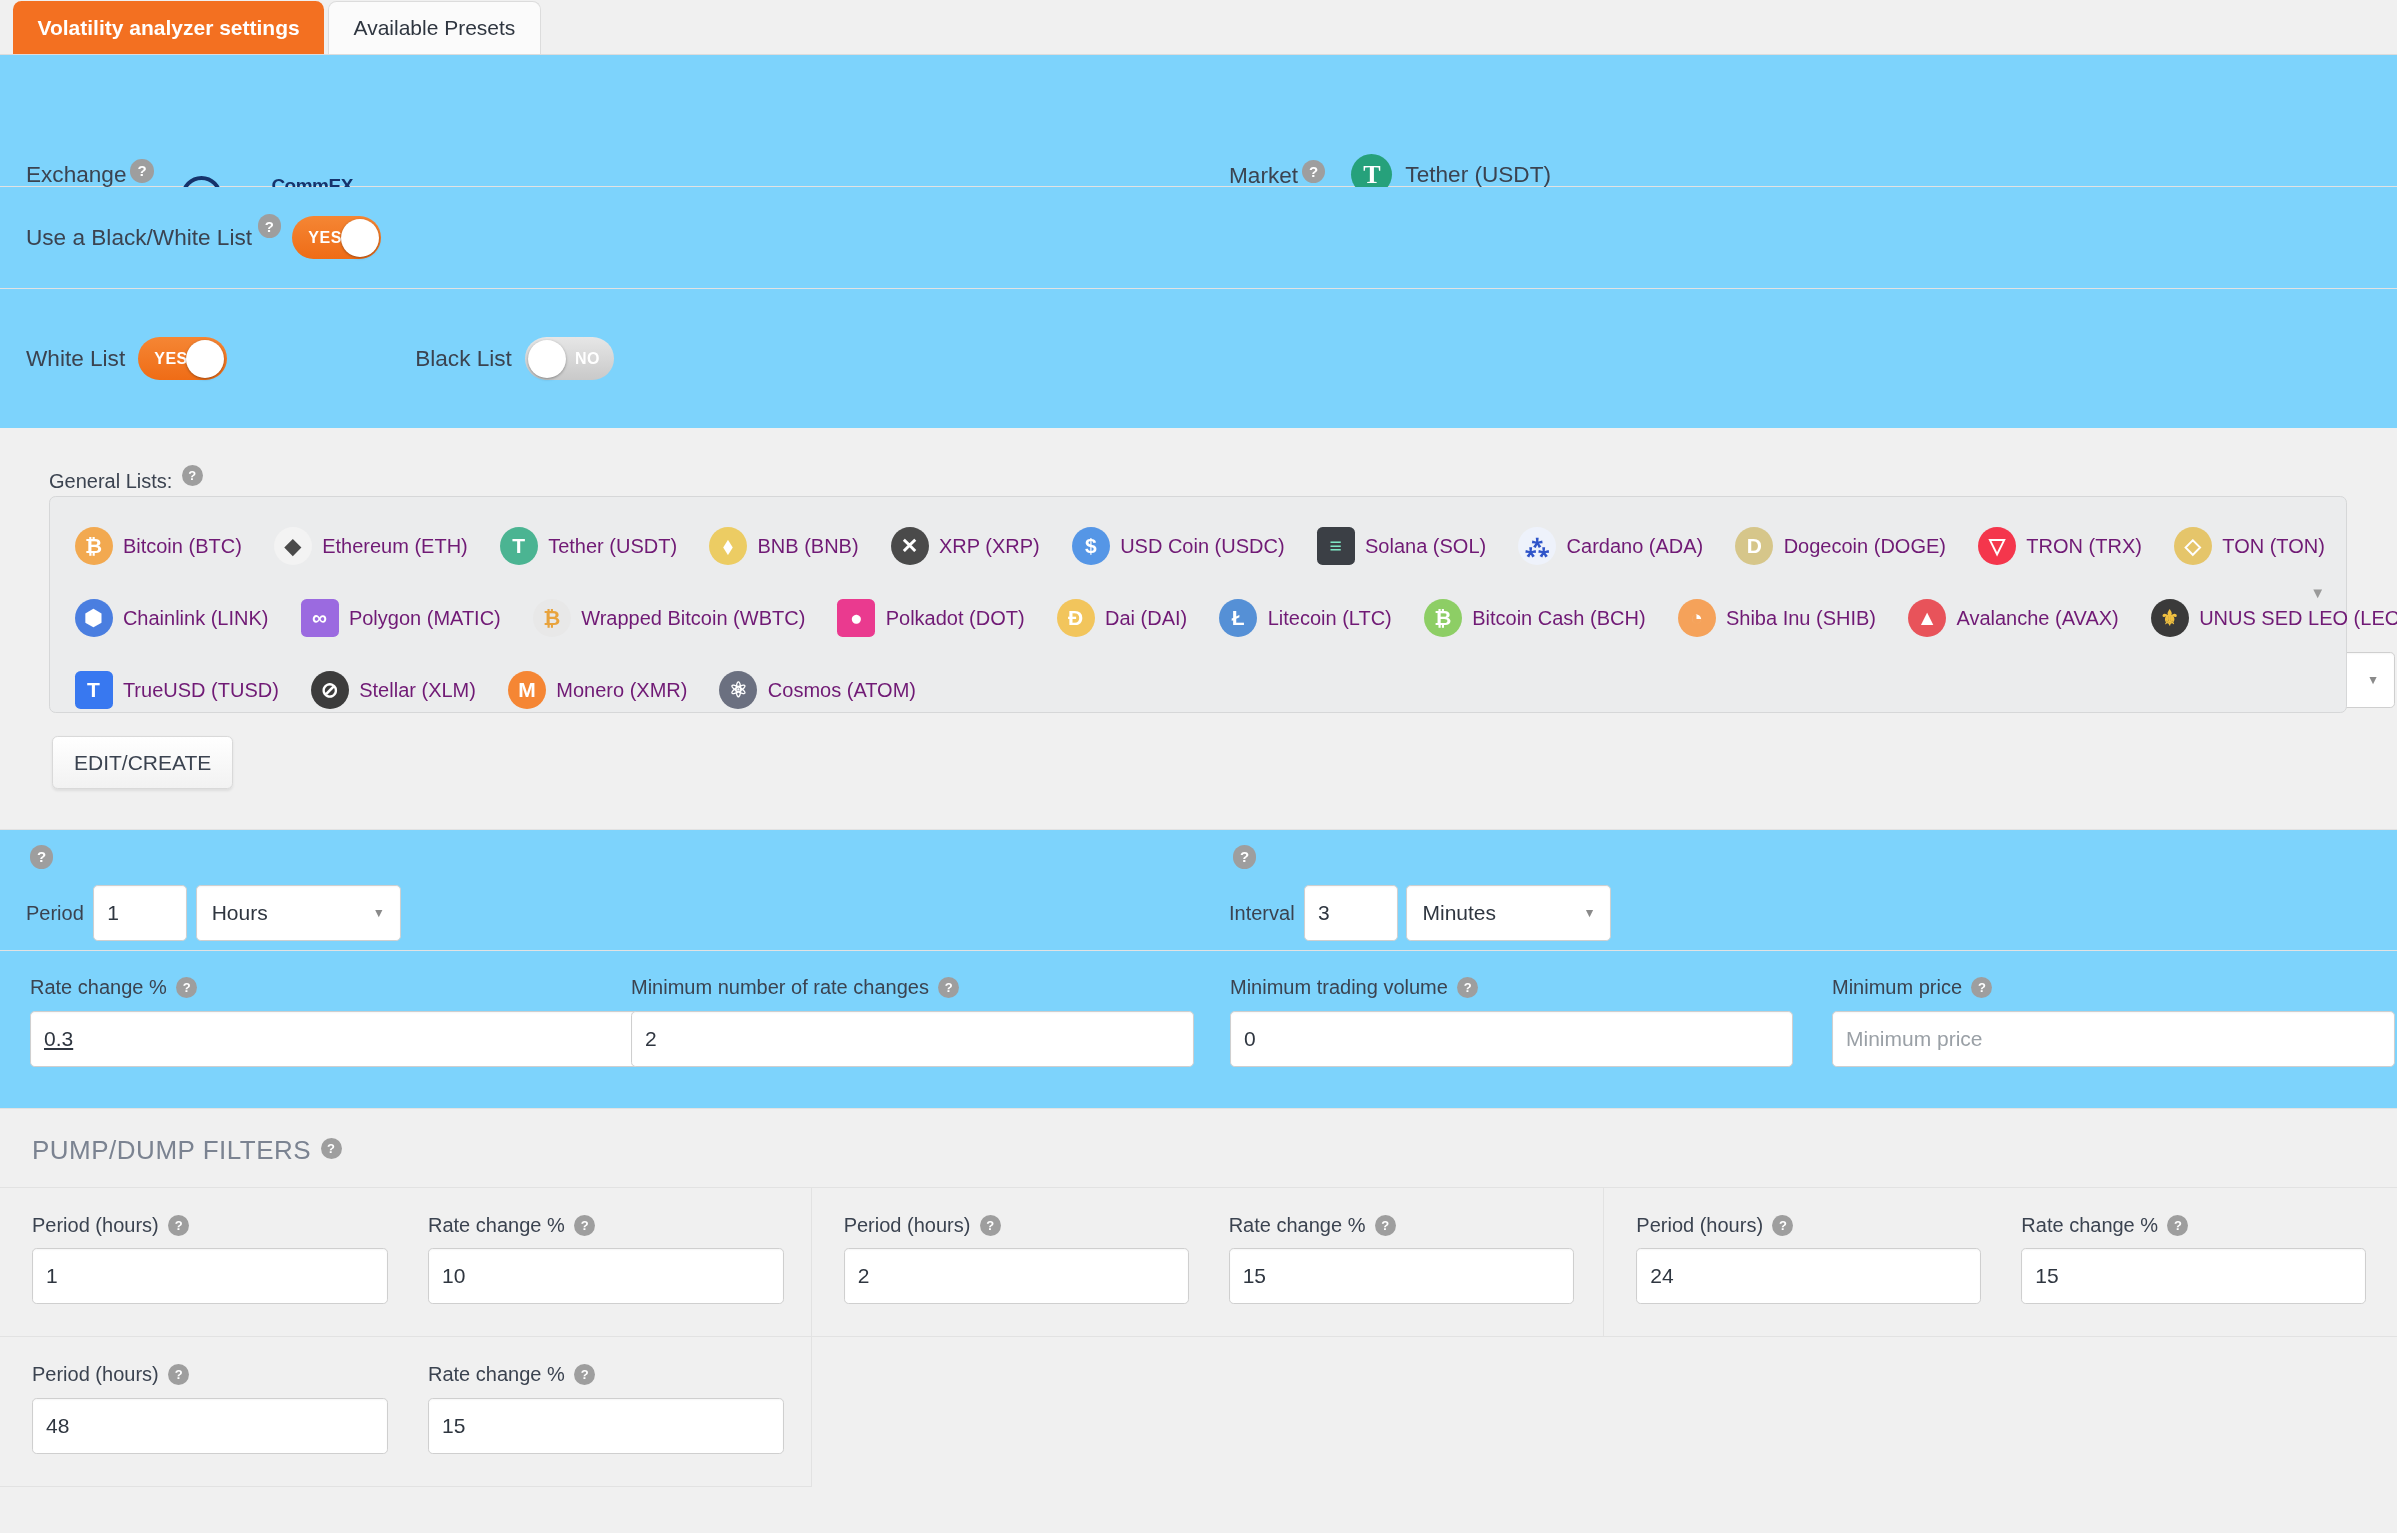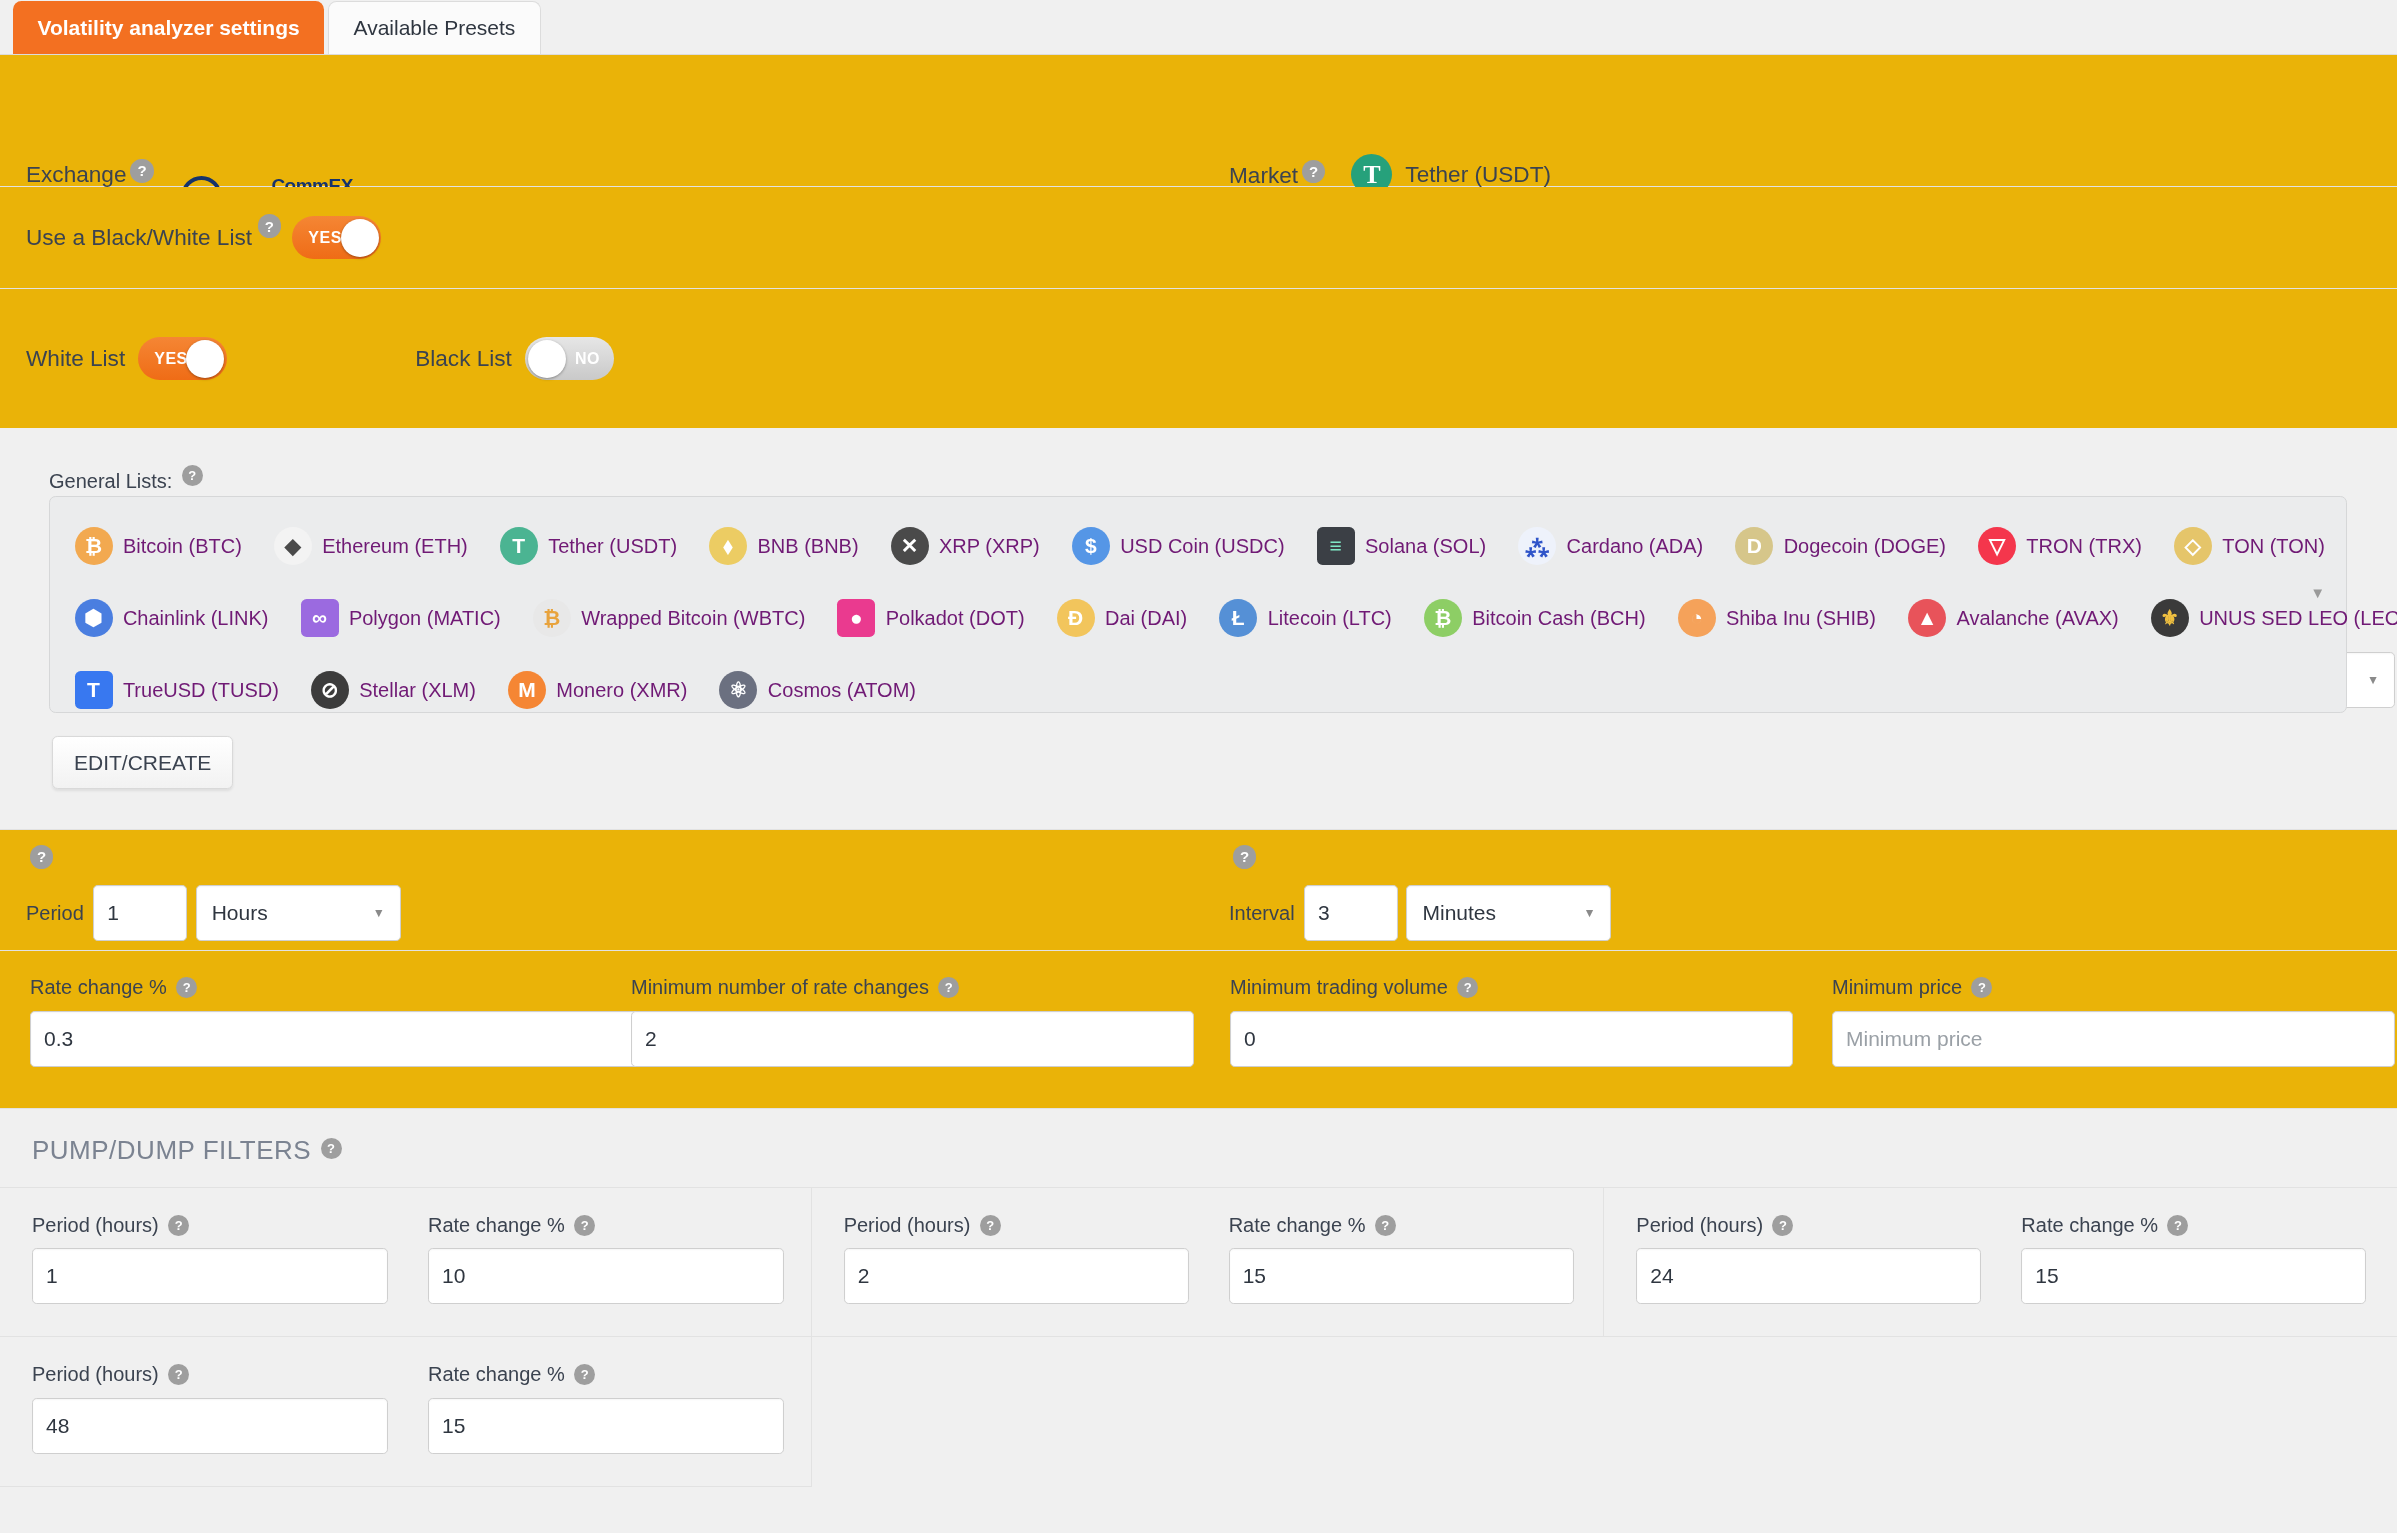--- a/index.html
+++ b/index.html
@@ -25,21 +25,21 @@
     display: flex; align-items: center;
     padding: 0 24.5px;
     font-size: 21px;
     border-radius: 8.5px 8.5px 0 0;
     cursor: pointer;
     white-space: nowrap;
   }
   .tab.active { background: #f37021; color: #fff; font-weight: bold; }
   .tab.inactive { background: #fbfbfb; color: #2f3640; border:0.9px solid #dcdcdc; border-bottom:none; margin-left: 3.8px; }
 
-  .panel { background:#eab308; }
+  .panel { background:#7dd3fc; }
   .sep { border-bottom: 0.9px solid #e2e2e2; }
 
   .row-exchange { display:flex; align-items:center; height: 132px; padding-left: 26px; position:relative; }
   .lbl { font-size: 22.6px; color:#3b4350; }
   .q {
     display:inline-flex; align-items:center; justify-content:center;
     width: 23.5px; height:23.5px; border-radius:50%;
     background:#9e9e9e; color:#fff; font-size:15px; font-weight:bold;
     vertical-align: super; margin-left: 3.8px; cursor:pointer;
     font-family:"Liberation Sans", sans-serif;
@@ -353,21 +353,21 @@
     </div>
   </div>
 </div>
 
 <div class="panel sep" style="position:absolute; left:0; top:951px; width:2397px; height:158px;">
   <div style="position:absolute; left:30px; top:25.4px;">
     <span class="field-label">
         <span>Rate change %</span>
         <span class="q sm">?</span>
       </span>
-    <div class="tinput" style="width:653px; margin-top:11.3px;">0.3</div>
+    <div class="tinput" style="width:653px; margin-top:11.3px;text-decoration:underline;">0.3</div>
   </div>
   <div style="position:absolute; left:631px; top:25.4px;">
     <span class="field-label">
         <span>Minimum number of rate changes</span>
         <span class="q sm">?</span>
       </span>
     <div class="tinput" style="width:563px; margin-top:11.3px;">2</div>
   </div>
   <div style="position:absolute; left:1230px; top:25.4px;">
     <span class="field-label">

